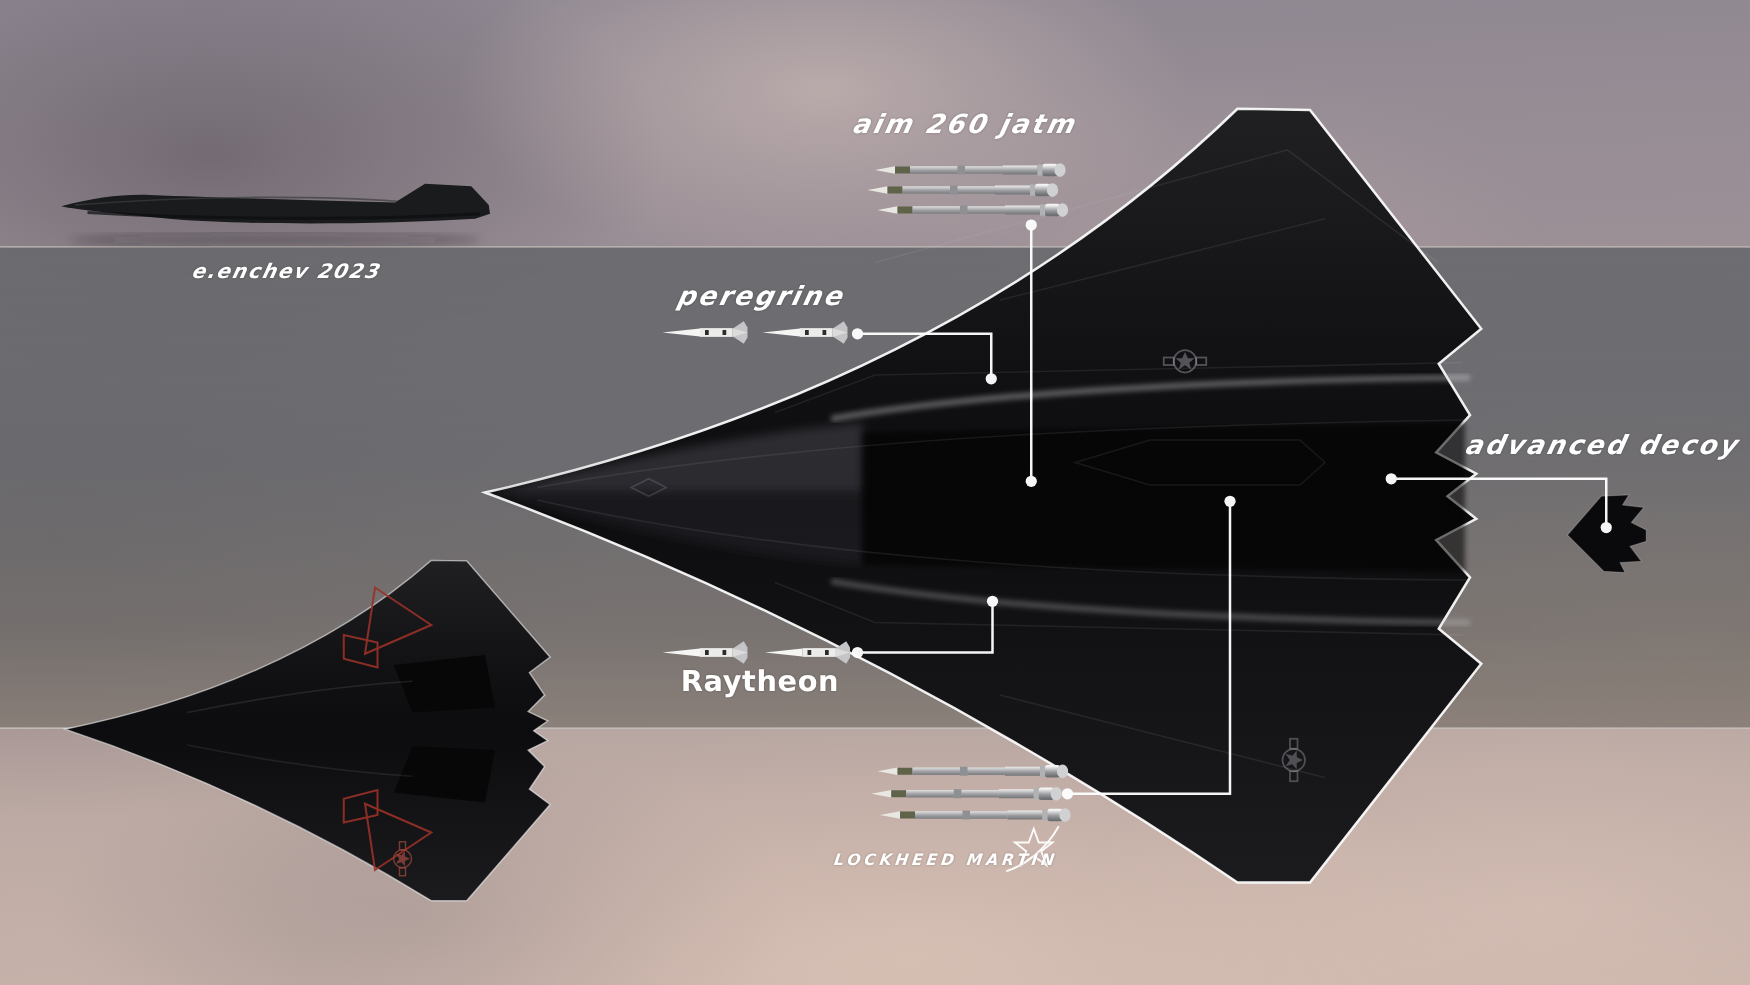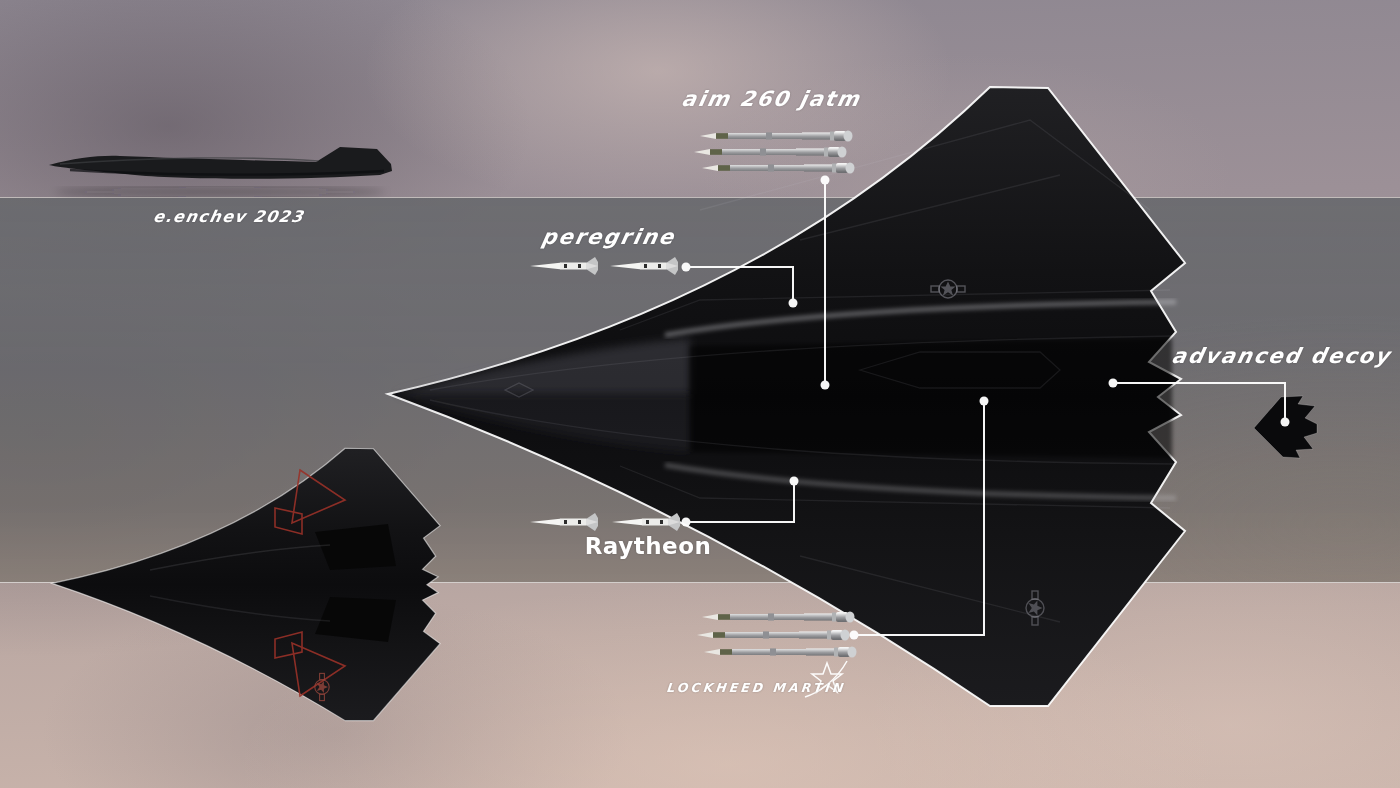--- a/index.html
+++ b/index.html
@@ -215,16 +215,16 @@
   </svg>
 
   <div class="lbl sig" style="left:230px;top:207px;">e.enchev 2023</div>
 
   <div class="lbl" style="left:773px;top:87px;">aim 260 jatm</div>
 
   <div class="lbl" style="left:610px;top:225px;">peregrine</div>
 
   <div class="lbl" style="left:1283px;top:344px;">advanced decoy</div>
 
-  <div class="lbl brand" style="left:608px;top:533px;margin-left:40px;">Raytheon</div>
+  <div class="lbl brand" style="left:608px;top:533px;">Raytheon</div>
 
   <div class="lbl lm" style="left:757px;top:680px;">LOCKHEED MARTIN</div>
 </div>
 
 </body></html>

